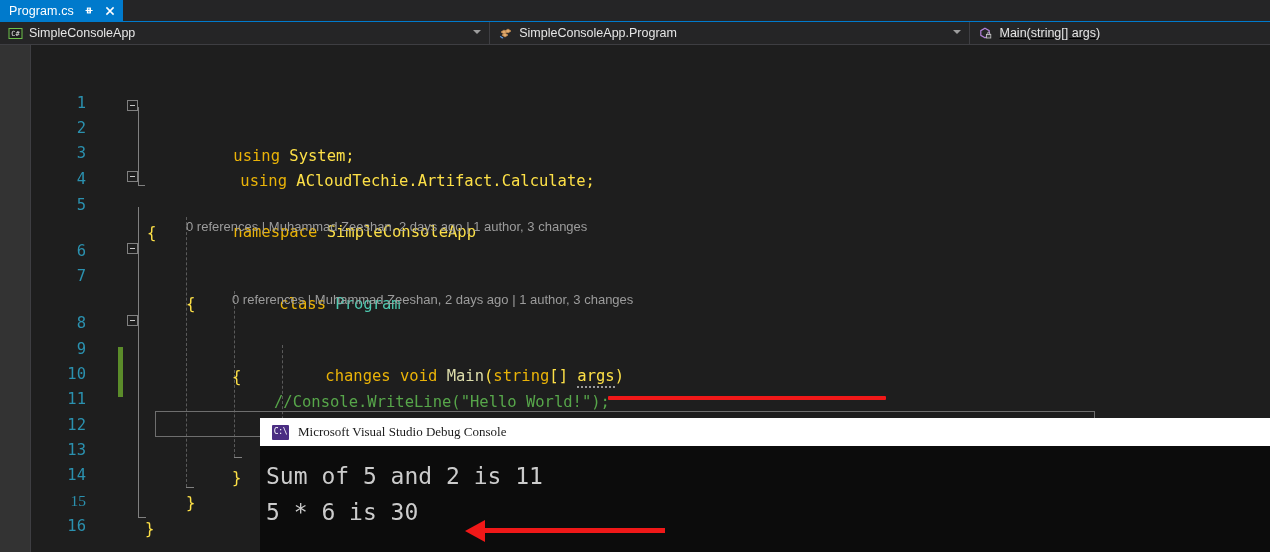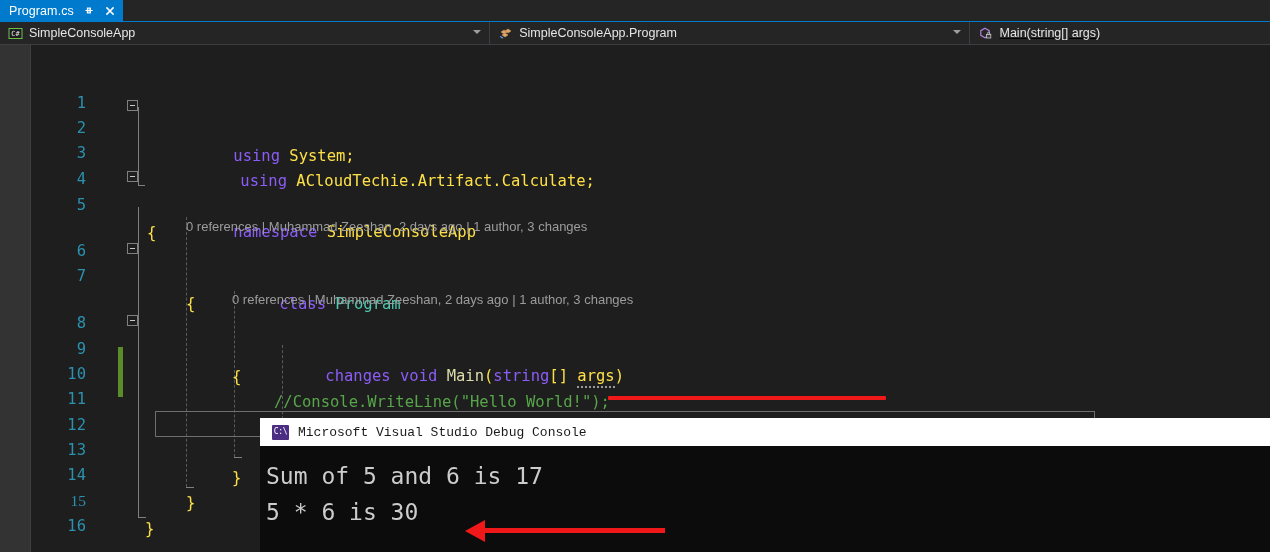--- a/index.html
+++ b/index.html
@@ -39,21 +39,21 @@
   .indic-sep{position:absolute;left:30px;top:0;width:1px;height:507px;background:#3E3E42;}
 
   .code-area{position:absolute;left:0;top:0;width:1270px;height:507px;
     font-family:"DejaVu Sans Mono","Liberation Mono",monospace;font-size:15.5px;}
 
   .line{position:absolute;left:0;height:25px;line-height:25px;width:1270px;white-space:pre;}
   .lnum{position:absolute;width:46px;text-align:right;left:40px;color:#2B91AF;font-family:"DejaVu Sans Mono","Liberation Mono",monospace;font-size:15.5px;}
   .ltext{position:absolute;left:140px;color:#D4D4D4;}
 
   
-  .kw{color:#8b5cf6;}          
+  .kw{color:#eab308;}          
   .type{color:#4EC9B0;}        
   .fn{color:#DCDCAA;}          
   .str{color:#D69D85;}         
   .num{color:#B5CEA8;}         
   .cmt{color:#57A64A;}         
   .pl{color:#fde047;}          
   .brc{color:#DCDCAA;}
 
   .dotted{border-bottom:2px dotted #9A9A9A;padding-bottom:1px;}
 
@@ -77,21 +77,21 @@
   .selbox{position:absolute;border:1px solid #6E6E6E;box-sizing:border-box;background:transparent;}
 
   
   .ann-underline{position:absolute;background:#F01818;height:4px;border-radius:1px;}
 
   
   .console{position:absolute;left:260px;top:418px;width:1010px;height:134px;background:#0C0C0C;}
   .console-title{position:absolute;left:0;top:0;width:1010px;height:28px;background:#FFFFFF;display:flex;align-items:center;}
   .console-ico{width:17px;height:15px;margin-left:12px;margin-right:9px;background:#4B2E83;border-radius:1px;display:flex;align-items:center;justify-content:center;flex:0 0 auto;}
   .console-ico span{color:#FFFFFF;font-family:"DejaVu Sans Mono","Liberation Mono",monospace;font-size:8px;line-height:8px;letter-spacing:-.3px;}
-  .console-title-text{color:#1A1A1A;font-size:13px;font-family:Liberation Mono, monospace;white-space:nowrap;}
+  .console-title-text{color:#1A1A1A;font-size:13px;font-family:Liberation Serif, serif;white-space:nowrap;}
   .console-body{position:absolute;left:0;top:28px;width:1010px;height:106px;background:#0C0C0C;
     font-family:"DejaVu Sans Mono","Liberation Mono",monospace;font-size:23px;color:#CCCCCC;}
   .cline{position:absolute;left:6px;height:36px;line-height:36px;white-space:pre;}
 
   
   .arrow-wrap{position:absolute;}
   .arrow-shaft{position:absolute;background:#F01818;height:5px;}
   .arrow-head{position:absolute;width:0;height:0;border-top:11px solid transparent;border-bottom:11px solid transparent;border-right:20px solid #F01818;}
 </style>
 </head>
@@ -283,21 +283,21 @@
   </div>
 
   <div class="console">
     <div class="console-title">
       <span class="console-ico">
         <span>C:\</span>
       </span>
       <span class="console-title-text">Microsoft Visual Studio Debug Console</span>
     </div>
     <div class="console-body">
-      <div class="cline" style="top:12px;">Sum of 5 and 6 is 17</div>
+      <div class="cline" style="top:12px;">Sum of 5 and 2 is 11</div>
       <div class="cline" style="top:48px;">5 * 6 is 30</div>
 
       <div class="arrow-wrap" style="left:205px;top:74px;width:200px;height:22px;">
         <div class="arrow-head" style="left:0;top:0;"></div>
         <div class="arrow-shaft" style="left:19px;top:8px;width:181px;"></div>
       </div>
     </div>
   </div>
 
 </div>

